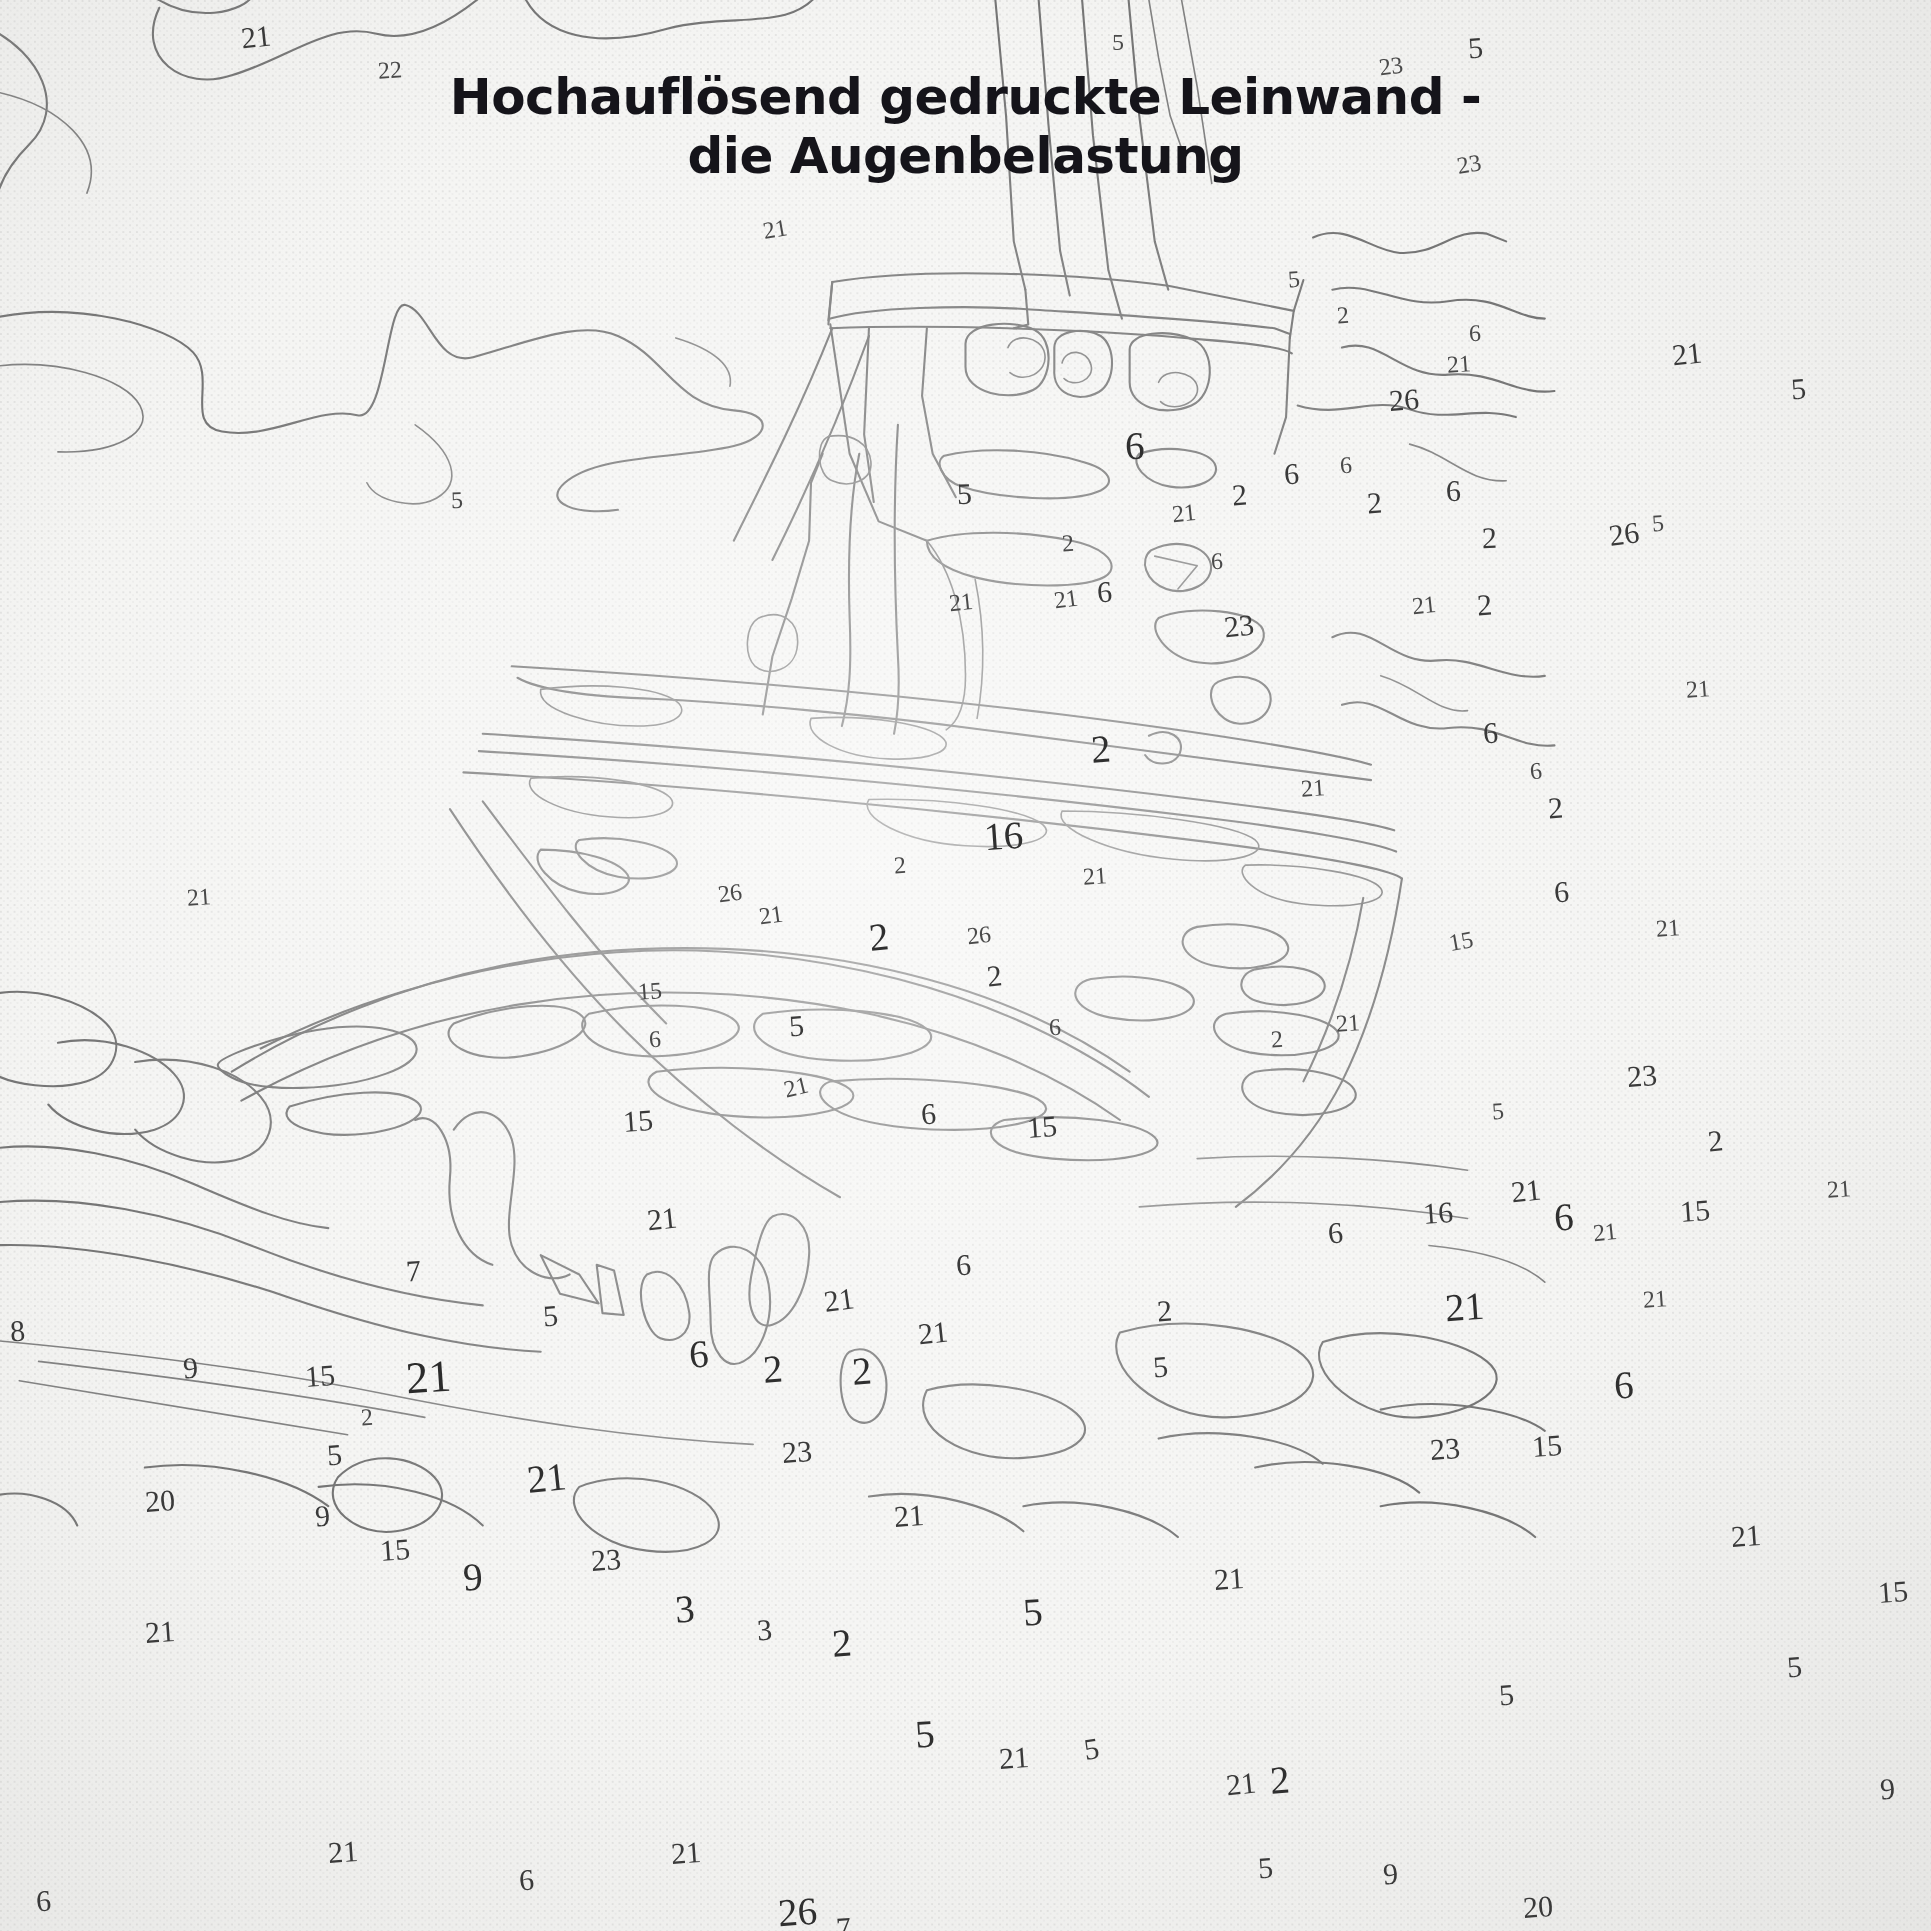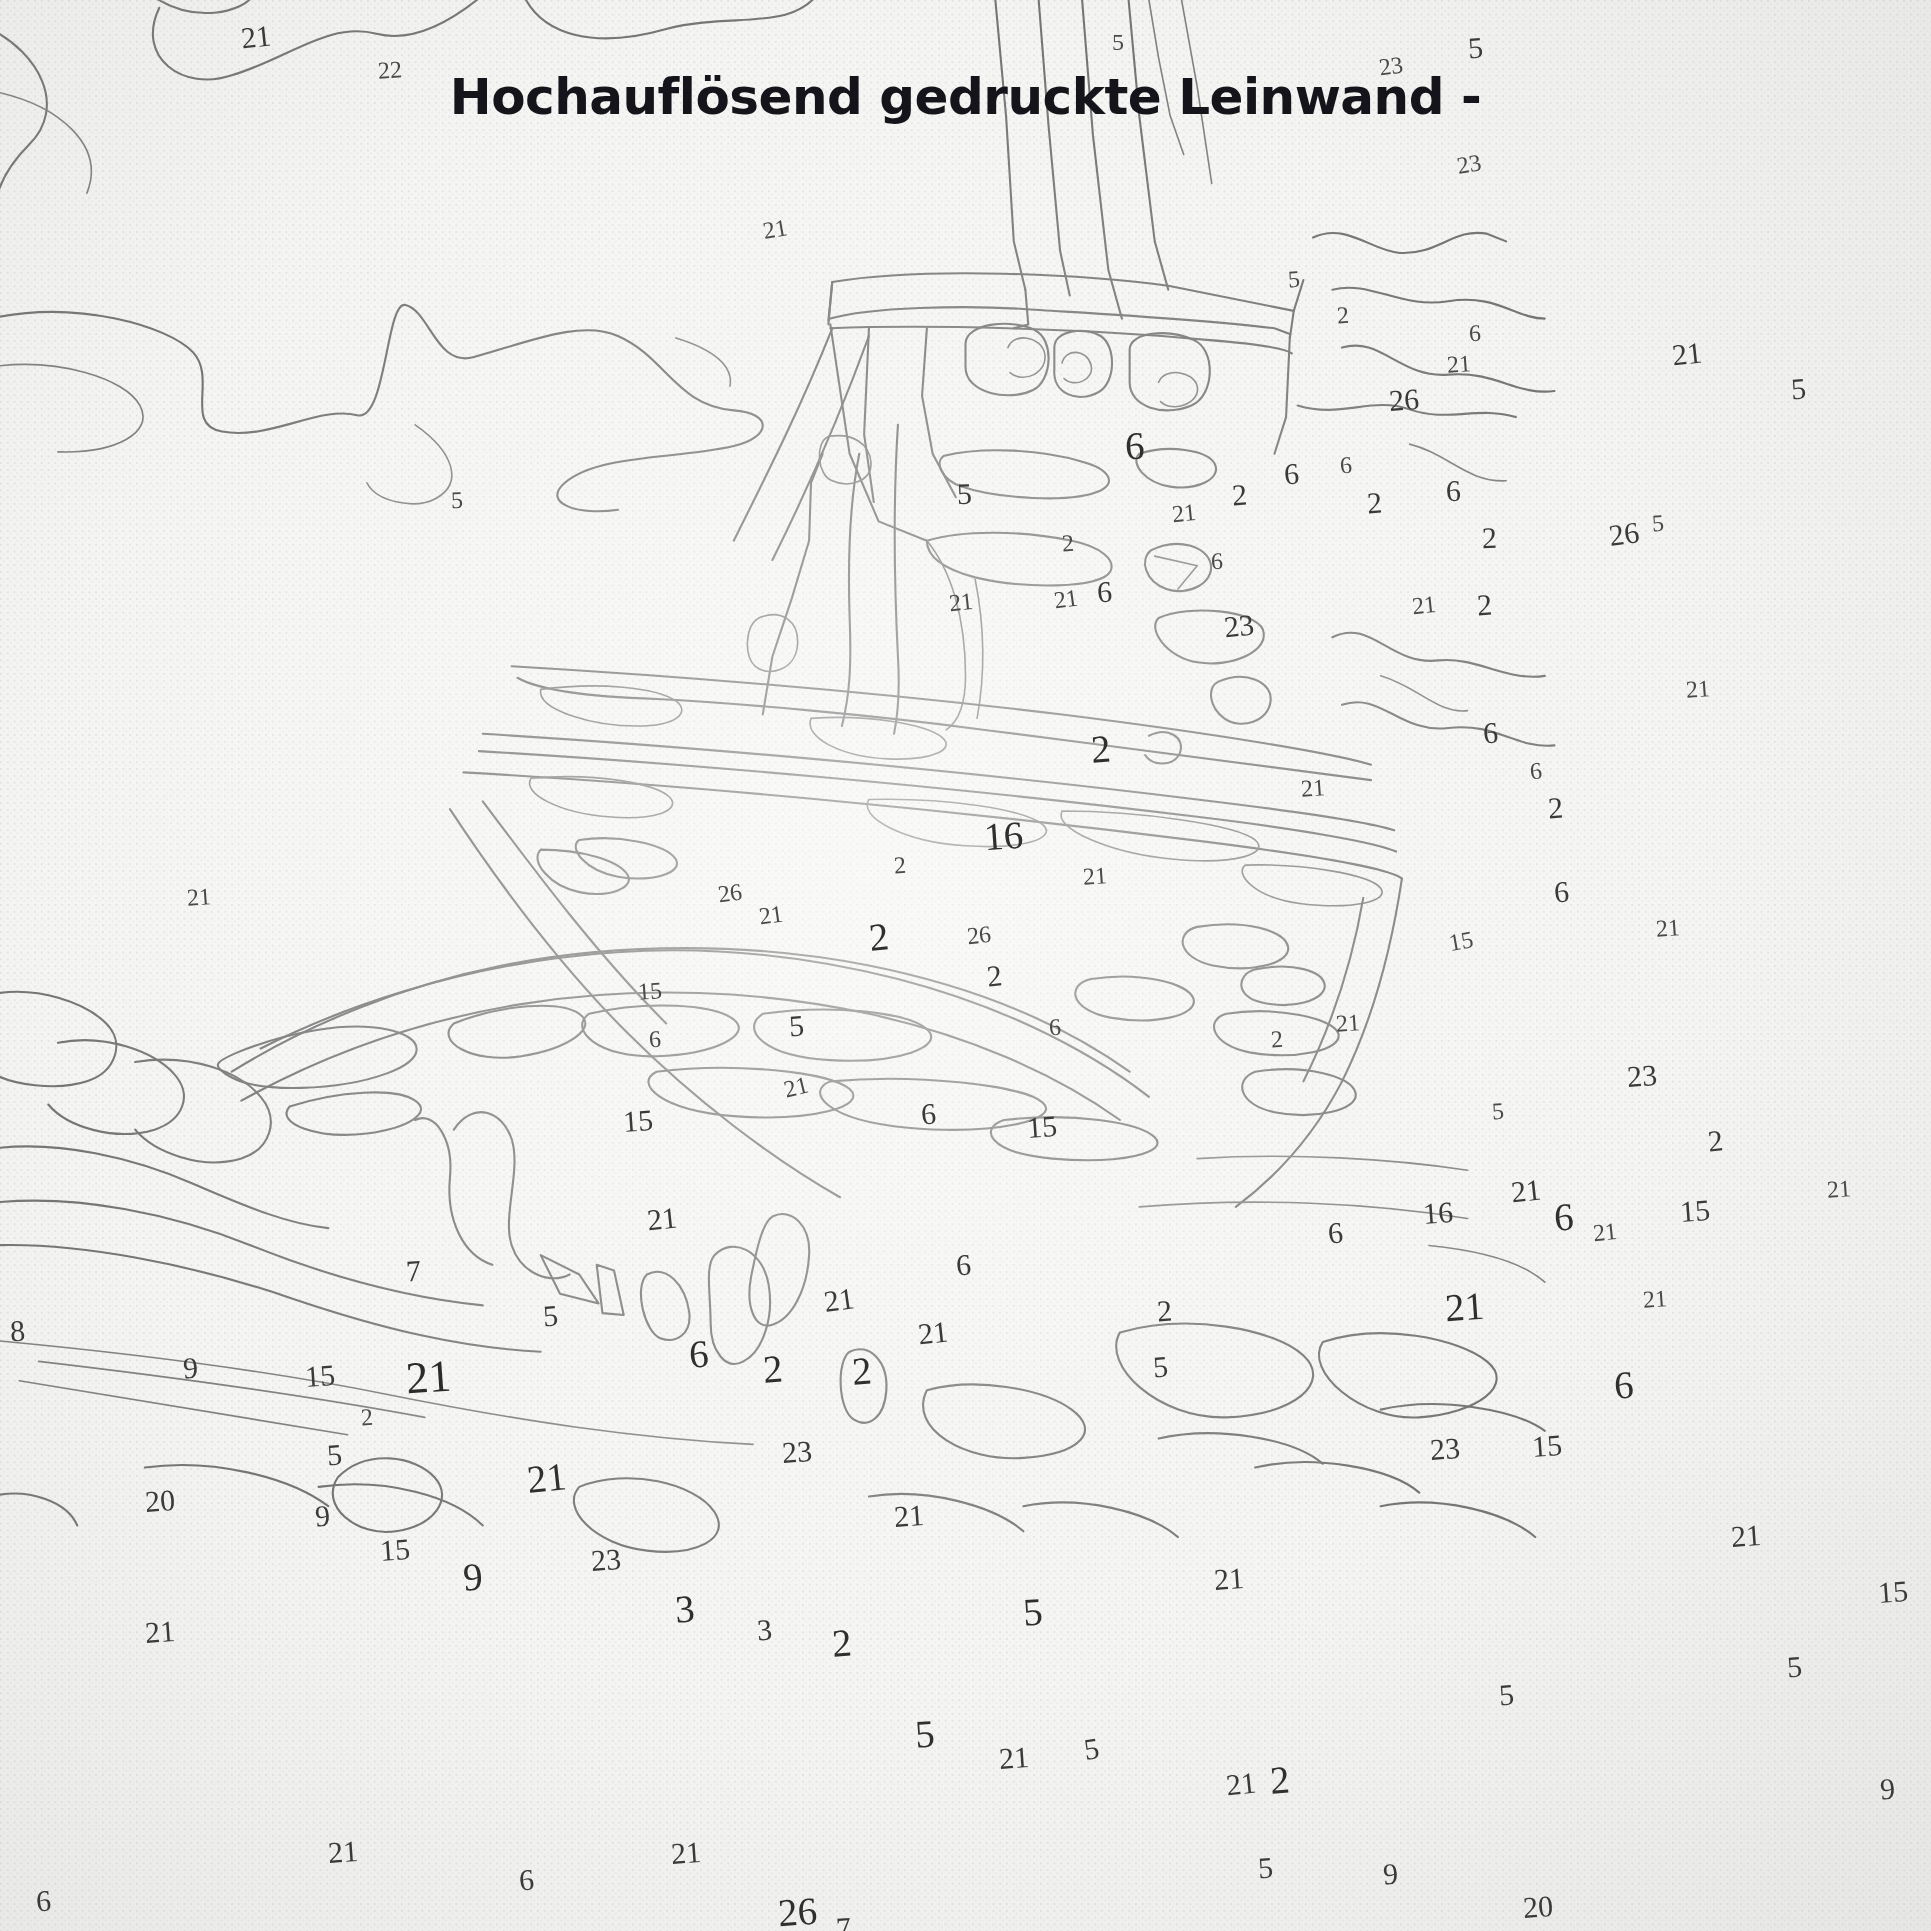--- a/index.html
+++ b/index.html
@@ -362,16 +362,17 @@
       <span class="num sz-m" style="left: 1258px; top: 1853px; transform: rotate(-4deg);">5</span>
       <span class="num sz-m" style="left: 1383px; top: 1859px; transform: rotate(-4deg);">9</span>
       <span class="num sz-m" style="left: 36px; top: 1886px; transform: rotate(-4deg);">6</span>
       <span class="num sz-l" style="left: 778px; top: 1892px; transform: rotate(-4deg);">26</span>
       <span class="num sz-m" style="left: 1523px; top: 1892px; transform: rotate(-4deg);">20</span>
       <span class="num sz-m" style="left: 836px; top: 1913px; transform: rotate(-4deg);">7</span>
     </div>
 
   <div id="headline">
     <span class="ln">Hochauflösend gedruckte Leinwand -</span>
+    <span class="ln">die Augenbelastung</span>
   </div>
 
 </div>
 
 
 </body></html>

